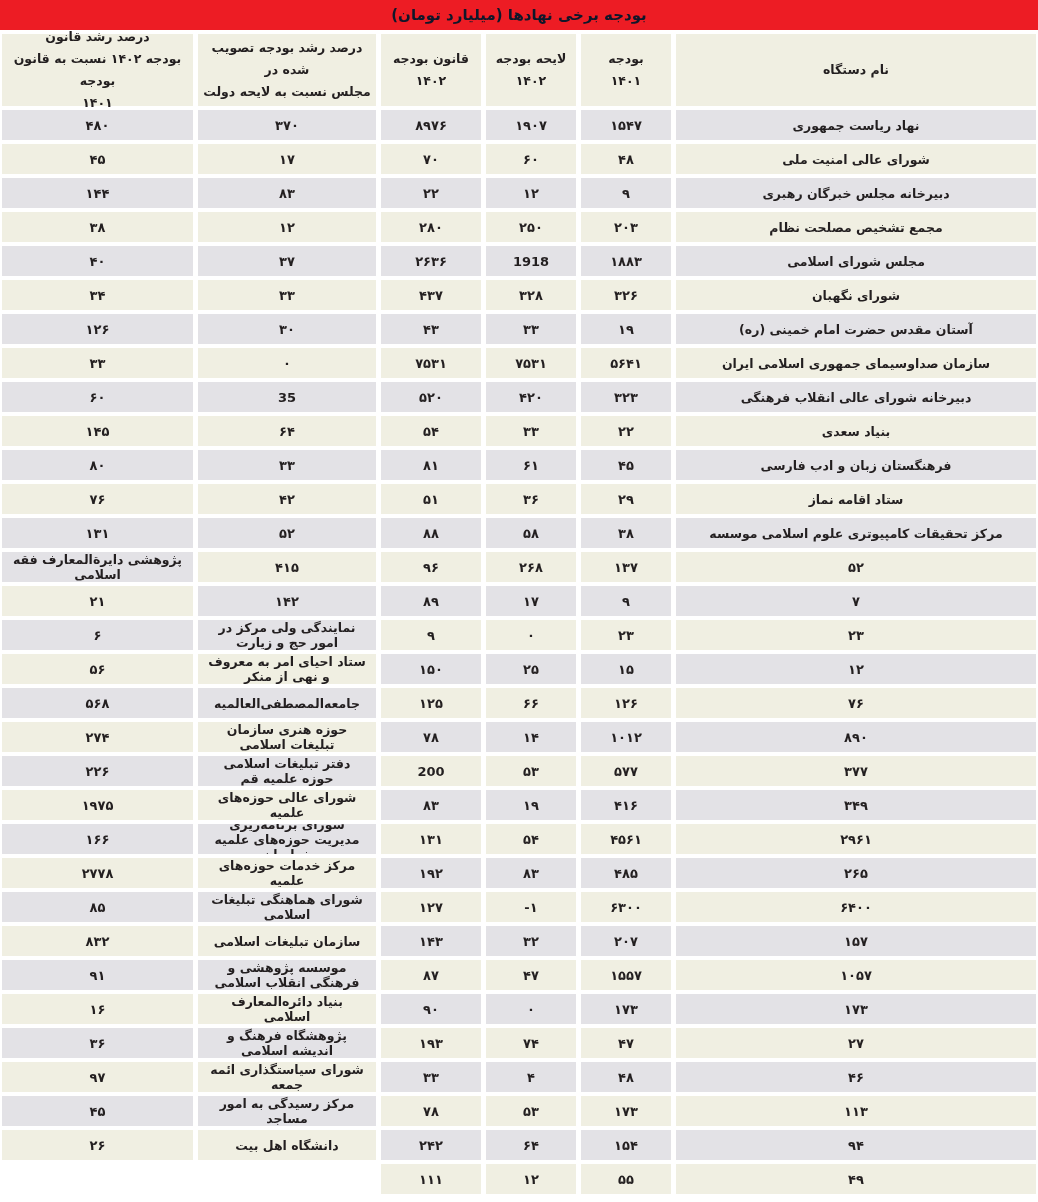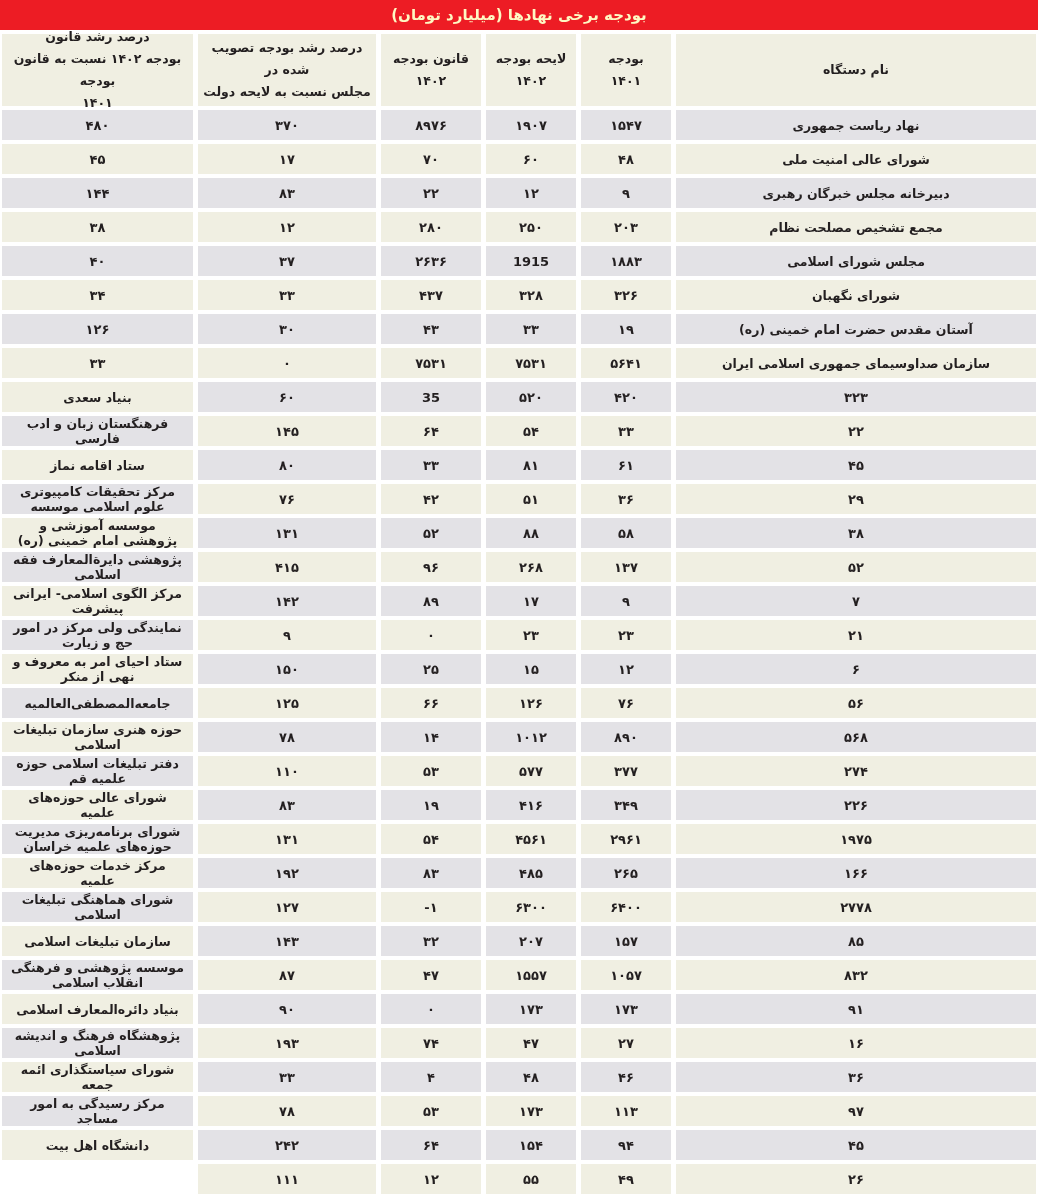--- a/index.html
+++ b/index.html
@@ -10,21 +10,21 @@
     font-family: "DejaVu Sans", sans-serif;
     direction: rtl;
   }
   .page {
     width: 1038px;
     background: #ffffff;
   }
   .title-bar {
     height: 30px;
     background: #ed1c24;
-    color: #fef9c3;
+    color: #0f172a;
     display: flex;
     align-items: center;
     justify-content: center;
     font-size: 15px;
     font-weight: bold;
     margin-bottom: 4px;
   }
   .budget-table {
     display: grid;
     
@@ -102,21 +102,21 @@
       <div class="cell gray num">۸۳</div>
       <div class="cell gray num">۱۴۴</div>
       <div class="cell cream name">مجمع تشخیص مصلحت نظام</div>
       <div class="cell cream num">۲۰۳</div>
       <div class="cell cream num">۲۵۰</div>
       <div class="cell cream num">۲۸۰</div>
       <div class="cell cream num">۱۲</div>
       <div class="cell cream num">۳۸</div>
       <div class="cell gray name">مجلس شورای اسلامی</div>
       <div class="cell gray num">۱۸۸۳</div>
-      <div class="cell gray num">1915</div>
+      <div class="cell gray num">1918</div>
       <div class="cell gray num">۲۶۳۶</div>
       <div class="cell gray num">۳۷</div>
       <div class="cell gray num">۴۰</div>
       <div class="cell cream name">شورای نگهبان</div>
       <div class="cell cream num">۳۲۶</div>
       <div class="cell cream num">۳۲۸</div>
       <div class="cell cream num">۴۳۷</div>
       <div class="cell cream num">۳۳</div>
       <div class="cell cream num">۳۴</div>
       <div class="cell gray name">آستان مقدس حضرت امام خمینی (ره)</div>
@@ -124,20 +124,21 @@
       <div class="cell gray num">۳۳</div>
       <div class="cell gray num">۴۳</div>
       <div class="cell gray num">۳۰</div>
       <div class="cell gray num">۱۲۶</div>
       <div class="cell cream name">سازمان صداوسیمای جمهوری اسلامی ایران</div>
       <div class="cell cream num">۵۶۴۱</div>
       <div class="cell cream num">۷۵۳۱</div>
       <div class="cell cream num">۷۵۳۱</div>
       <div class="cell cream num">۰</div>
       <div class="cell cream num">۳۳</div>
+      <div class="cell gray name">دبیرخانه شورای عالی انقلاب فرهنگی</div>
       <div class="cell gray num">۳۲۳</div>
       <div class="cell gray num">۴۲۰</div>
       <div class="cell gray num">۵۲۰</div>
       <div class="cell gray num">35</div>
       <div class="cell gray num">۶۰</div>
       <div class="cell cream name">بنیاد سعدی</div>
       <div class="cell cream num">۲۲</div>
       <div class="cell cream num">۳۳</div>
       <div class="cell cream num">۵۴</div>
       <div class="cell cream num">۶۴</div>
@@ -153,33 +154,31 @@
       <div class="cell cream num">۳۶</div>
       <div class="cell cream num">۵۱</div>
       <div class="cell cream num">۴۲</div>
       <div class="cell cream num">۷۶</div>
       <div class="cell gray name">مرکز تحقیقات کامپیوتری علوم اسلامی موسسه</div>
       <div class="cell gray num">۳۸</div>
       <div class="cell gray num">۵۸</div>
       <div class="cell gray num">۸۸</div>
       <div class="cell gray num">۵۲</div>
       <div class="cell gray num">۱۳۱</div>
-      <div class="cell cream name">موسسه آموزشی و پژوهشی امام خمینی (ره)</div>
       <div class="cell cream num">۵۲</div>
       <div class="cell cream num">۱۳۷</div>
       <div class="cell cream num">۲۶۸</div>
       <div class="cell cream num">۹۶</div>
       <div class="cell cream num">۴۱۵</div>
       <div class="cell gray name">پژوهشی دایرةالمعارف فقه اسلامی</div>
       <div class="cell gray num">۷</div>
       <div class="cell gray num">۹</div>
       <div class="cell gray num">۱۷</div>
       <div class="cell gray num">۸۹</div>
       <div class="cell gray num">۱۴۲</div>
-      <div class="cell cream name">مرکز الگوی اسلامی- ایرانی پیشرفت</div>
       <div class="cell cream num">۲۱</div>
       <div class="cell cream num">۲۳</div>
       <div class="cell cream num">۲۳</div>
       <div class="cell cream num">۰</div>
       <div class="cell cream num">۹</div>
       <div class="cell gray name">نمایندگی ولی مرکز در امور حج و زیارت</div>
       <div class="cell gray num">۶</div>
       <div class="cell gray num">۱۲</div>
       <div class="cell gray num">۱۵</div>
       <div class="cell gray num">۲۵</div>
@@ -194,21 +193,21 @@
       <div class="cell gray num">۵۶۸</div>
       <div class="cell gray num">۸۹۰</div>
       <div class="cell gray num">۱۰۱۲</div>
       <div class="cell gray num">۱۴</div>
       <div class="cell gray num">۷۸</div>
       <div class="cell cream name">حوزه هنری سازمان تبلیغات اسلامی</div>
       <div class="cell cream num">۲۷۴</div>
       <div class="cell cream num">۳۷۷</div>
       <div class="cell cream num">۵۷۷</div>
       <div class="cell cream num">۵۳</div>
-      <div class="cell cream num">۱۱۰</div>
+      <div class="cell cream num">200</div>
       <div class="cell gray name">دفتر تبلیغات اسلامی حوزه علمیه قم</div>
       <div class="cell gray num">۲۲۶</div>
       <div class="cell gray num">۳۴۹</div>
       <div class="cell gray num">۴۱۶</div>
       <div class="cell gray num">۱۹</div>
       <div class="cell gray num">۸۳</div>
       <div class="cell cream name">شورای عالی حوزه‌های علمیه</div>
       <div class="cell cream num">۱۹۷۵</div>
       <div class="cell cream num">۲۹۶۱</div>
       <div class="cell cream num">۴۵۶۱</div>

